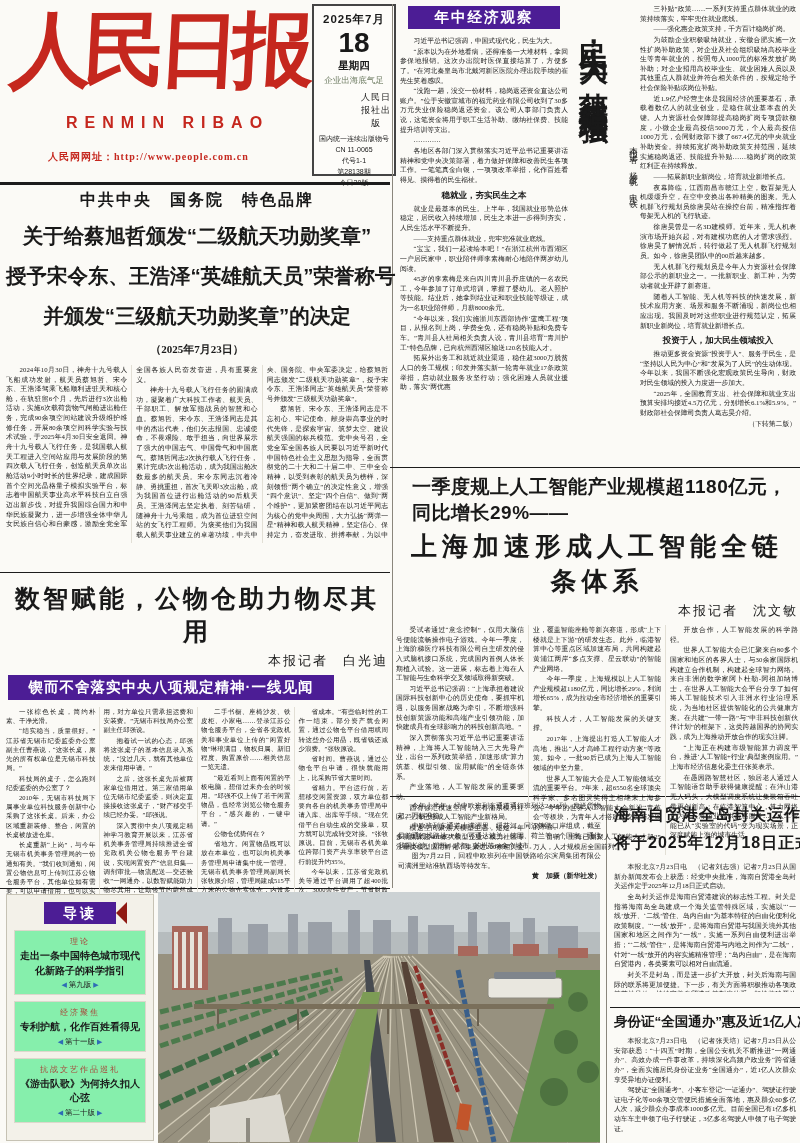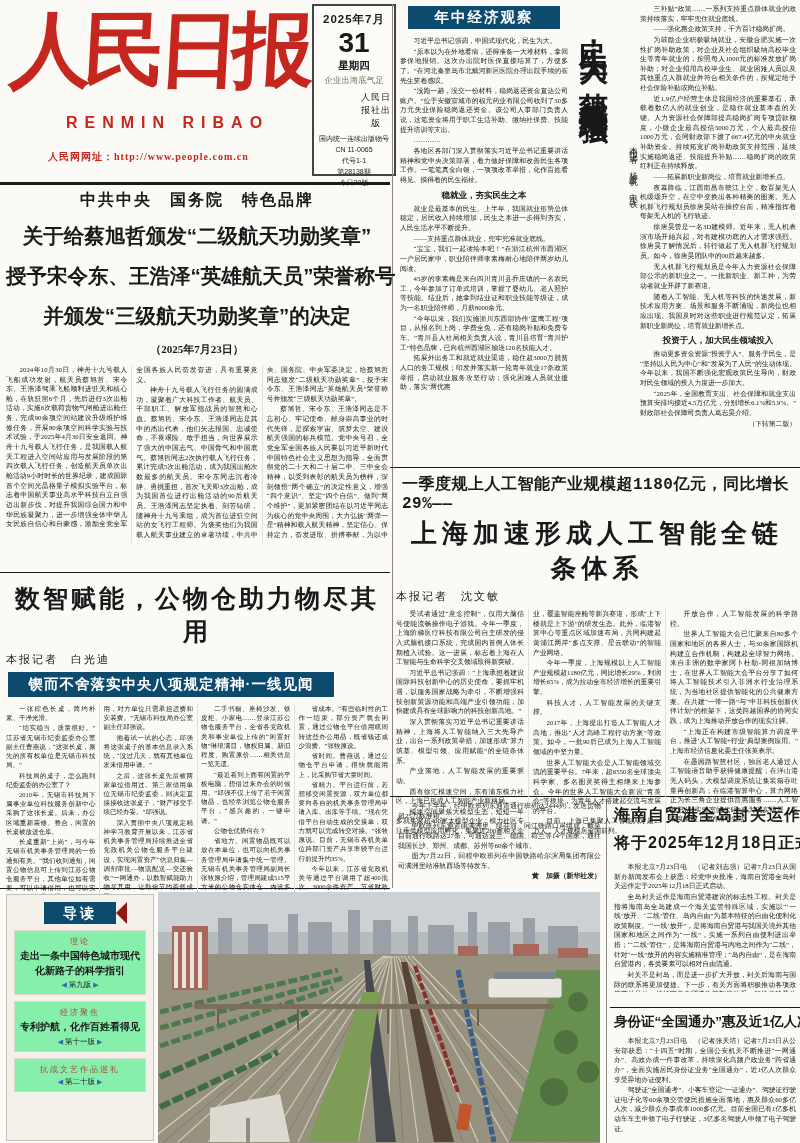--- a/index.html
+++ b/index.html
@@ -39,38 +39,38 @@
   .dec-kicker{text-align:center;font-family:"Liberation Sans",sans-serif;font-weight:bold;
               font-size:16px;letter-spacing:2px;margin-bottom:5px;}
   .dec-line{text-align:center;font-family:"Liberation Sans",sans-serif;font-weight:900;
             font-size:20.5px;line-height:1.95;letter-spacing:0px;white-space:nowrap;}
   .dec-date{text-align:center;font-size:11px;font-weight:bold;margin:6px 0 8px 0;}
   .dec-body{height:178px;}
 
   
   .midyear{left:400px;top:4px;width:396px;height:460px;display:flex;}
   .my-left{width:168px;flex:none;}
-  .badge{background:#0c4a6e;color:#fff;font-family:"Liberation Sans",sans-serif;font-weight:bold;
+  .badge{background:#4c1d95;color:#fff;font-family:"Liberation Sans",sans-serif;font-weight:bold;
          text-align:center;}
   .my-badge{width:152px;height:23px;line-height:23px;font-size:14.5px;letter-spacing:2px;margin:2px auto 7px auto;}
   .my-colbody{height:425px;}
   .my-vhead{width:46px;flex:none;writing-mode:vertical-rl;text-orientation:upright;
             font-family:"Liberation Sans",sans-serif;font-weight:900;font-size:29px;line-height:1.4;
             padding-top:16px;letter-spacing:4px;}
   .my-vby{width:26px;flex:none;writing-mode:vertical-rl;text-orientation:upright;font-size:8.5px;
           letter-spacing:3px;padding-top:136px;color:#222;}
   .my-right{flex:1;}
   .my-rightbody{height:452px;}
 
   
   .ai{left:396px;top:470px;width:402px;}
-  .ai-kicker{font-family:Liberation Mono, monospace;font-weight:bold;font-size:16px;
-             margin:4px 0 3px 6px;letter-spacing:0.5px;}
+  .ai-kicker{font-family:Liberation Sans, sans-serif;font-weight:bold;font-size:19px;
+             margin:4px 0 3px 16px;letter-spacing:0.5px;}
   .ai-head{text-align:center;font-size:26px;font-weight:bold;letter-spacing:5px;margin:2px 0 3px 0;}
-  .byline{text-align:left;font-size:11px;margin-bottom:5px;letter-spacing:2px;}
+  .byline{text-align:right;font-size:13px;margin-bottom:5px;letter-spacing:2px;}
   .ai-body{height:230px;}
 
   
   .gwc{left:6px;top:578px;width:382px;}
   .gwc-head{text-align:center;font-size:25px;font-weight:bold;letter-spacing:3px;margin:4px 0 4px 0;}
   .gwc-badge{width:326px;height:25px;line-height:25px;font-size:14.5px;letter-spacing:1px;margin:5px 0 7px 2px;}
   .gwc-body{height:198px;font-size:6.5px;}
 
   
   .caption{left:398px;top:801px;width:203px;height:90px;font-size:6.9px;line-height:1.45;overflow:hidden;}
@@ -103,21 +103,21 @@
 <body>
 
 <div class="page">
 
   <div class="abs m-title">人民日报</div>
   <div class="abs m-latin">RENMIN RIBAO</div>
   <div class="abs m-url">人民网网址：http://www.people.com.cn</div>
 
   <div class="abs datebox">
     <div class="db-month">2025年7月</div>
-    <div class="db-day">31</div>
+    <div class="db-day">18</div>
     <div class="db-week">星期四</div>
     <div class="db-lunar">企业出海底气足</div>
     <div class="db-pub">人民日报社出版</div>
     <div class="db-small">国内统一连续出版物号</div>
     <div class="db-small">CN 11-0065</div>
     <div class="db-small">代号1-1</div>
     <div class="db-small">第28138期</div>
     <div class="db-small">今日20版</div>
   </div>
 
@@ -266,20 +266,21 @@
       <div class="dd-title">走出一条中国特色城市现代化新路子的科学指引</div>
       <div class="dd-page"><span class="dd-tri">◀</span> <span>第九版</span> <span class="dd-tri">▶</span></div>
     </div>
     <div class="dd-card">
       <div class="dd-cat">经济聚焦</div>
       <div class="dd-title">专利护航，化作百姓看得见</div>
       <div class="dd-page"><span class="dd-tri">◀</span> <span>第十一版</span> <span class="dd-tri">▶</span></div>
     </div>
     <div class="dd-card">
       <div class="dd-cat">抗战文艺作品巡礼</div>
+      <div class="dd-title">《游击队歌》为何持久扣人心弦</div>
       <div class="dd-page"><span class="dd-tri">◀</span> <span>第二十版</span> <span class="dd-tri">▶</span></div>
     </div>
   </div>
 
   <div class="abs photo" aria-label="航拍：中欧班列货运列车在满洲里站准轨西场编组等待发车，远处为城市天际线">
     <svg width="442" height="251" viewBox="0 0 442 251" xmlns="http://www.w3.org/2000/svg">
       <rect width="442" height="251" fill="#97917f"></rect>
       <rect width="442" height="62" fill="#ccd2d4"></rect>
       <rect y="40" width="442" height="22" fill="#b6bcbe"></rect>
 

